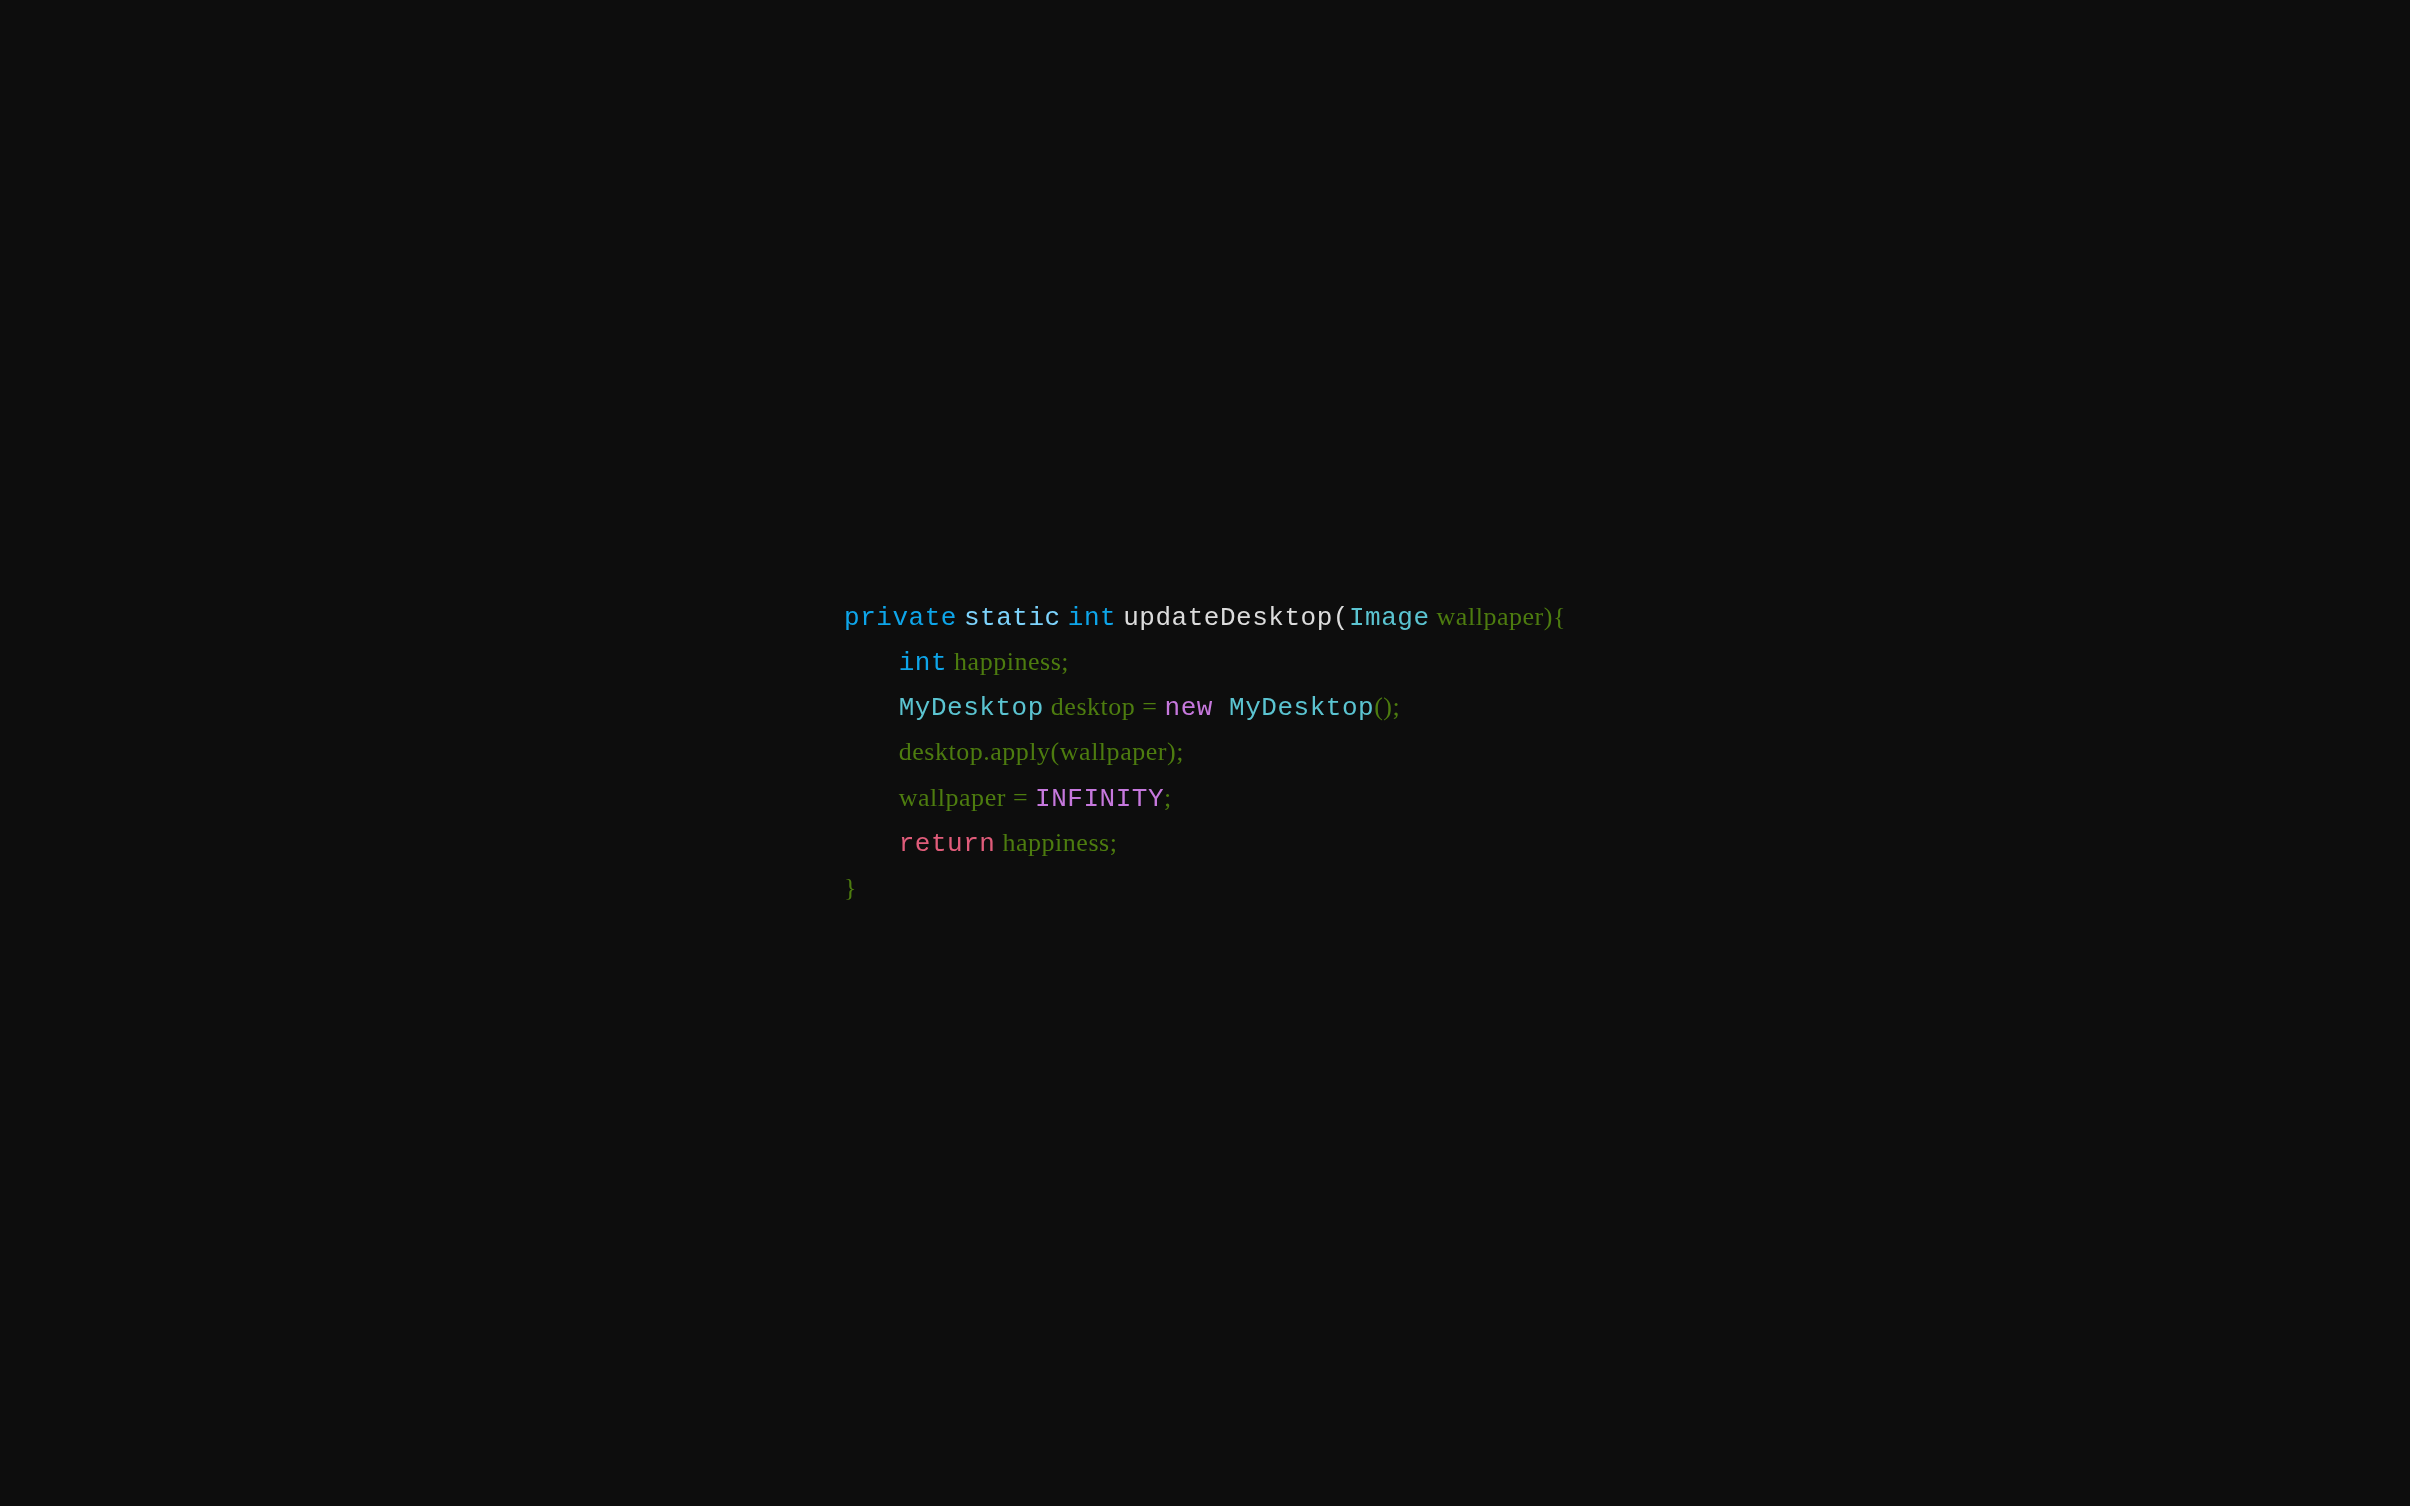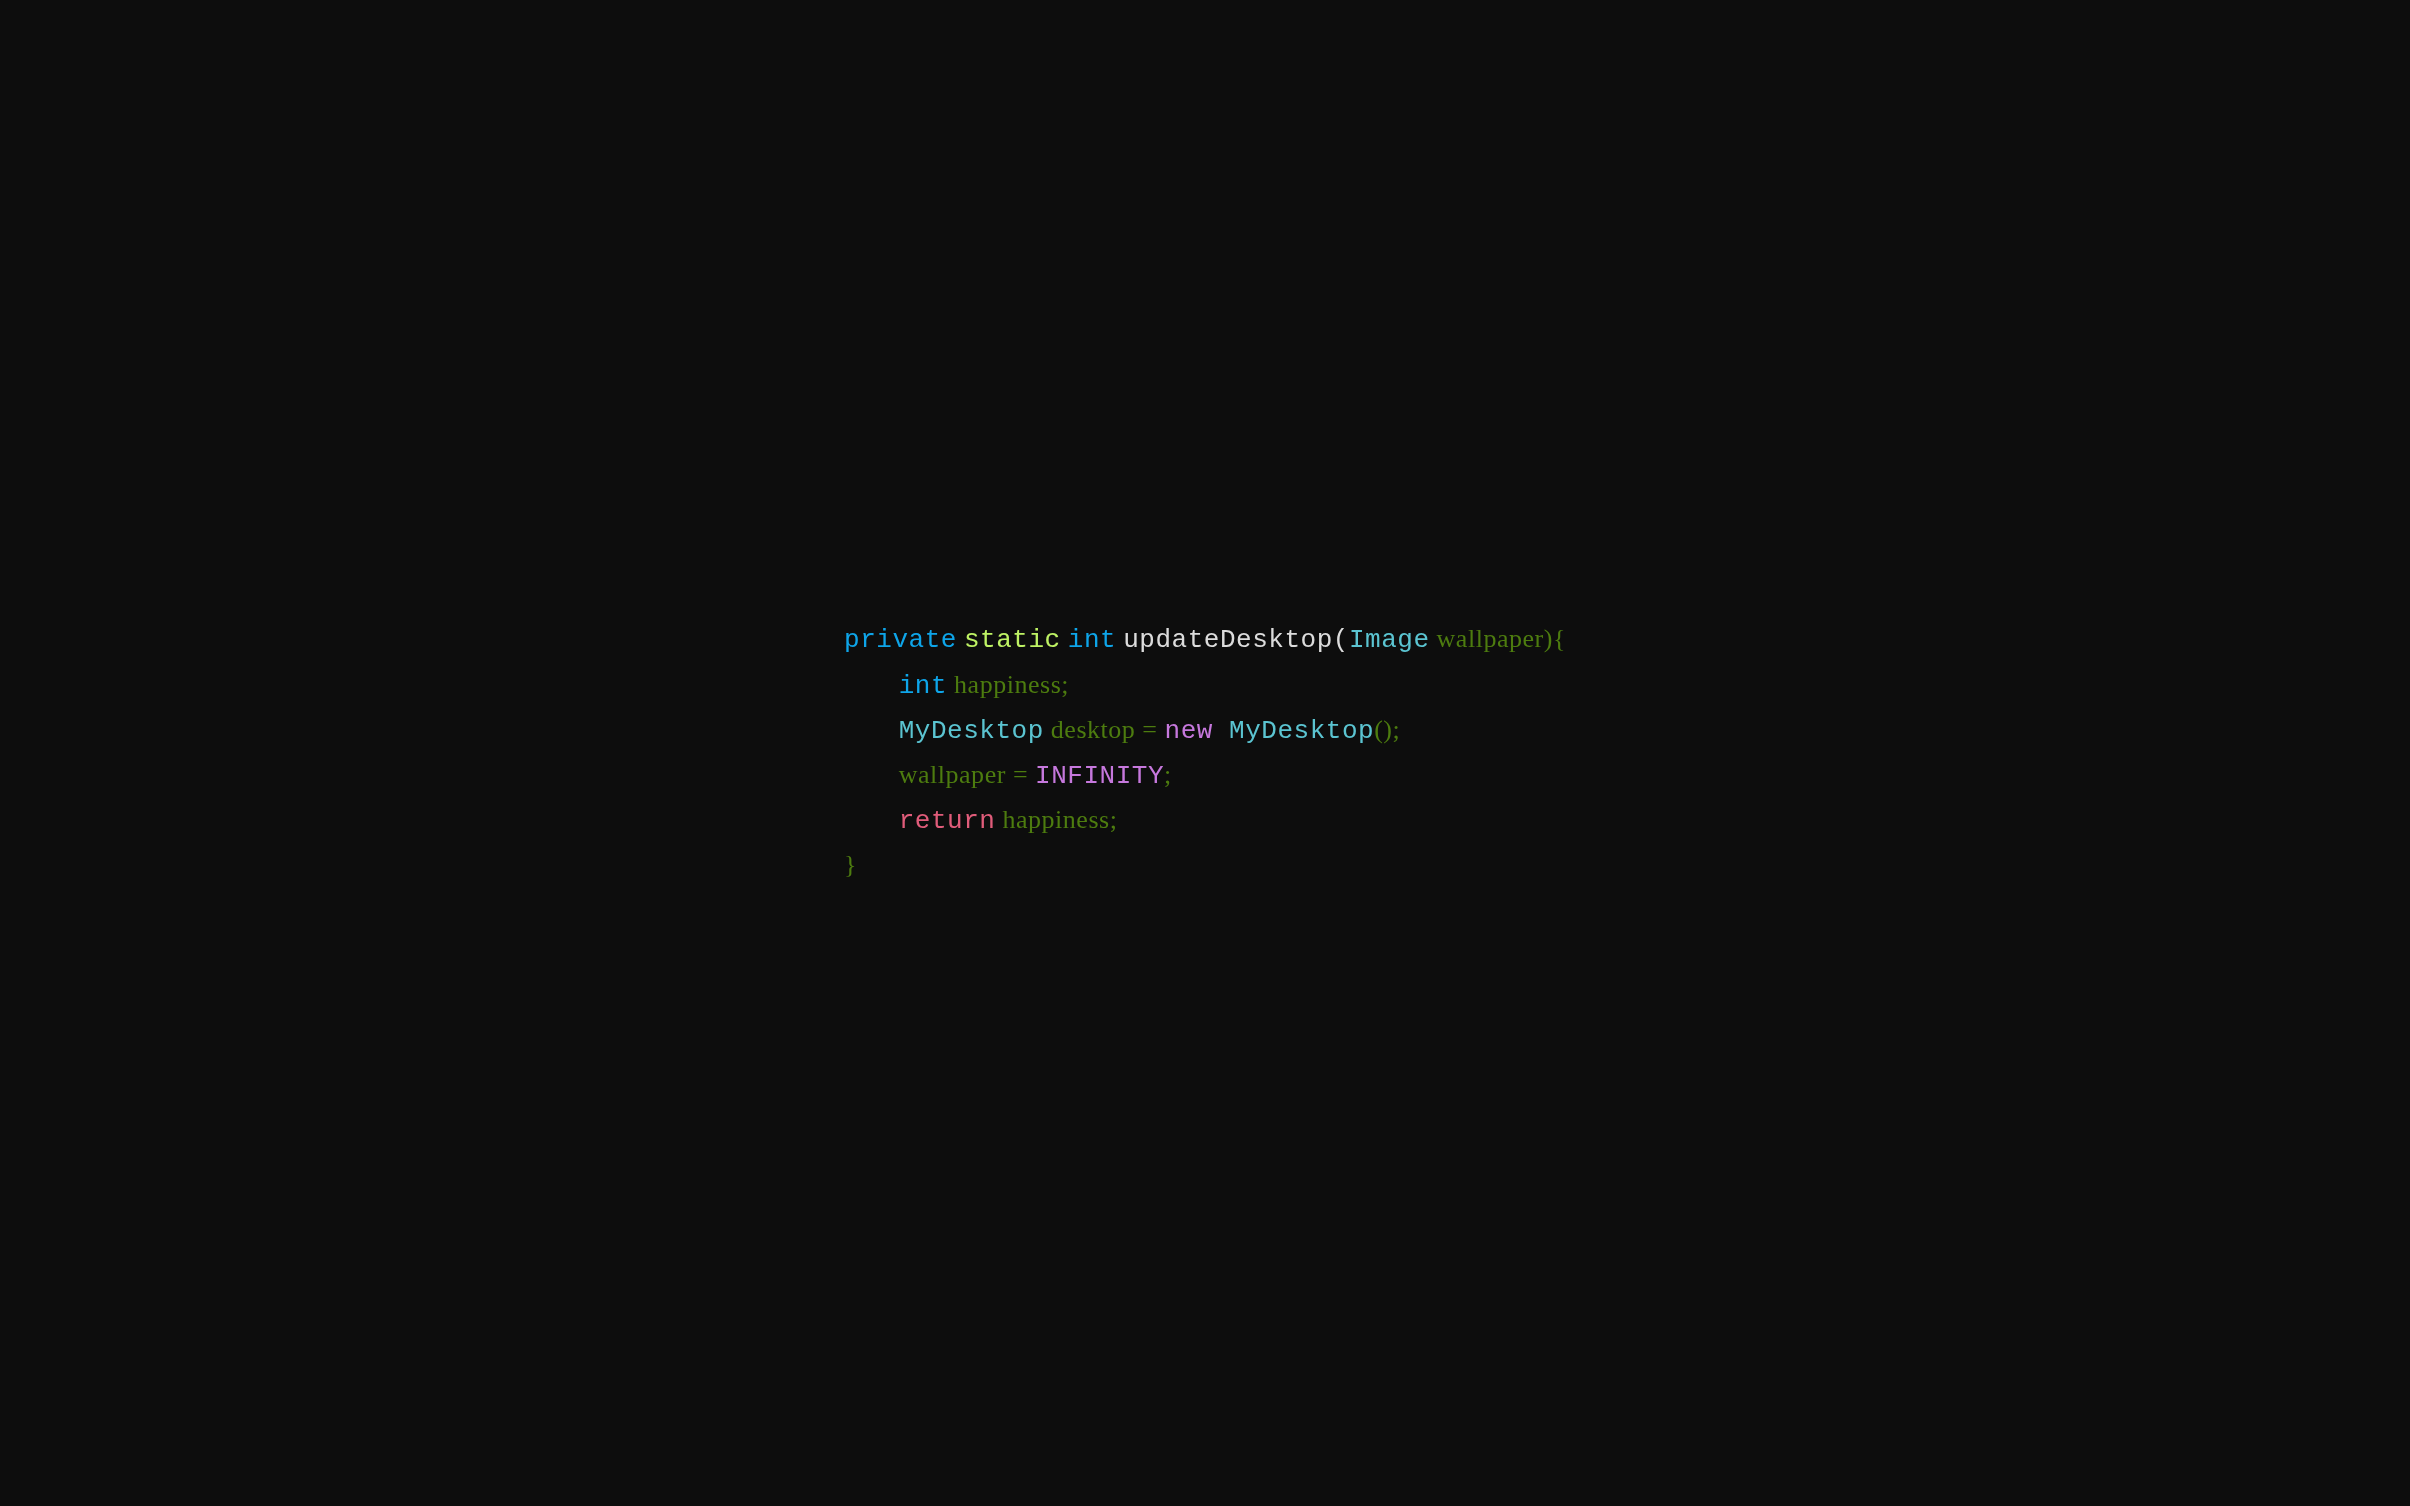--- a/index.html
+++ b/index.html
@@ -23,21 +23,21 @@
       line-height: 1.7;
       letter-spacing: 0.02em;
     }
 
     .line {
       display: block;
       white-space: pre;
     }
 
     .keyword-private { color: #0ea5e9; }
-    .keyword-static  { color: #bef264; }
+    .keyword-static  { color: #7dd3fc; }
     .keyword-int     { color: #0ea5e9; }
     .keyword-new     { color: #c678dd; }
     .keyword-return  { color: #e05c7a; }
     .class-name      { color: #5bc4d1; }
     .method-name     { color: #dcdcdc; }
     .param-type      { color: #5bc4d1; }
     .plain           { color: #4d7c0f; font-family: Liberation Serif, serif; }
     .constant        { color: #c678dd; }
     .indent1         { display: inline-block; width: 3.5ch; }
   </style>
@@ -45,20 +45,21 @@
 <body>
 
 <div class="code-block">
 
   <span class="line"><span class="keyword-private">private</span><span class="plain"> </span><span class="keyword-static">static</span><span class="plain"> </span><span class="keyword-int">int</span><span class="plain"> </span><span class="method-name">updateDesktop(</span><span class="param-type">Image</span><span class="plain"> wallpaper){</span></span>
 
   <span class="line"><span class="indent1"></span><span class="keyword-int">int</span><span class="plain"> happiness;</span></span>
 
   <span class="line"><span class="indent1"></span><span class="class-name">MyDesktop</span><span class="plain"> desktop = </span><span class="keyword-new">new</span><span class="class-name"> MyDesktop</span><span class="plain">();</span></span>
 
+  <span class="line"><span class="indent1"></span><span class="plain">desktop.apply(wallpaper);</span></span>
 
   <span class="line"><span class="indent1"></span><span class="plain">wallpaper = </span><span class="constant">INFINITY</span><span class="plain">;</span></span>
 
   <span class="line"><span class="indent1"></span><span class="keyword-return">return</span><span class="plain"> happiness;</span></span>
 
   <span class="line"><span class="plain">}</span></span>
 </div>
 
 
 </body></html>

